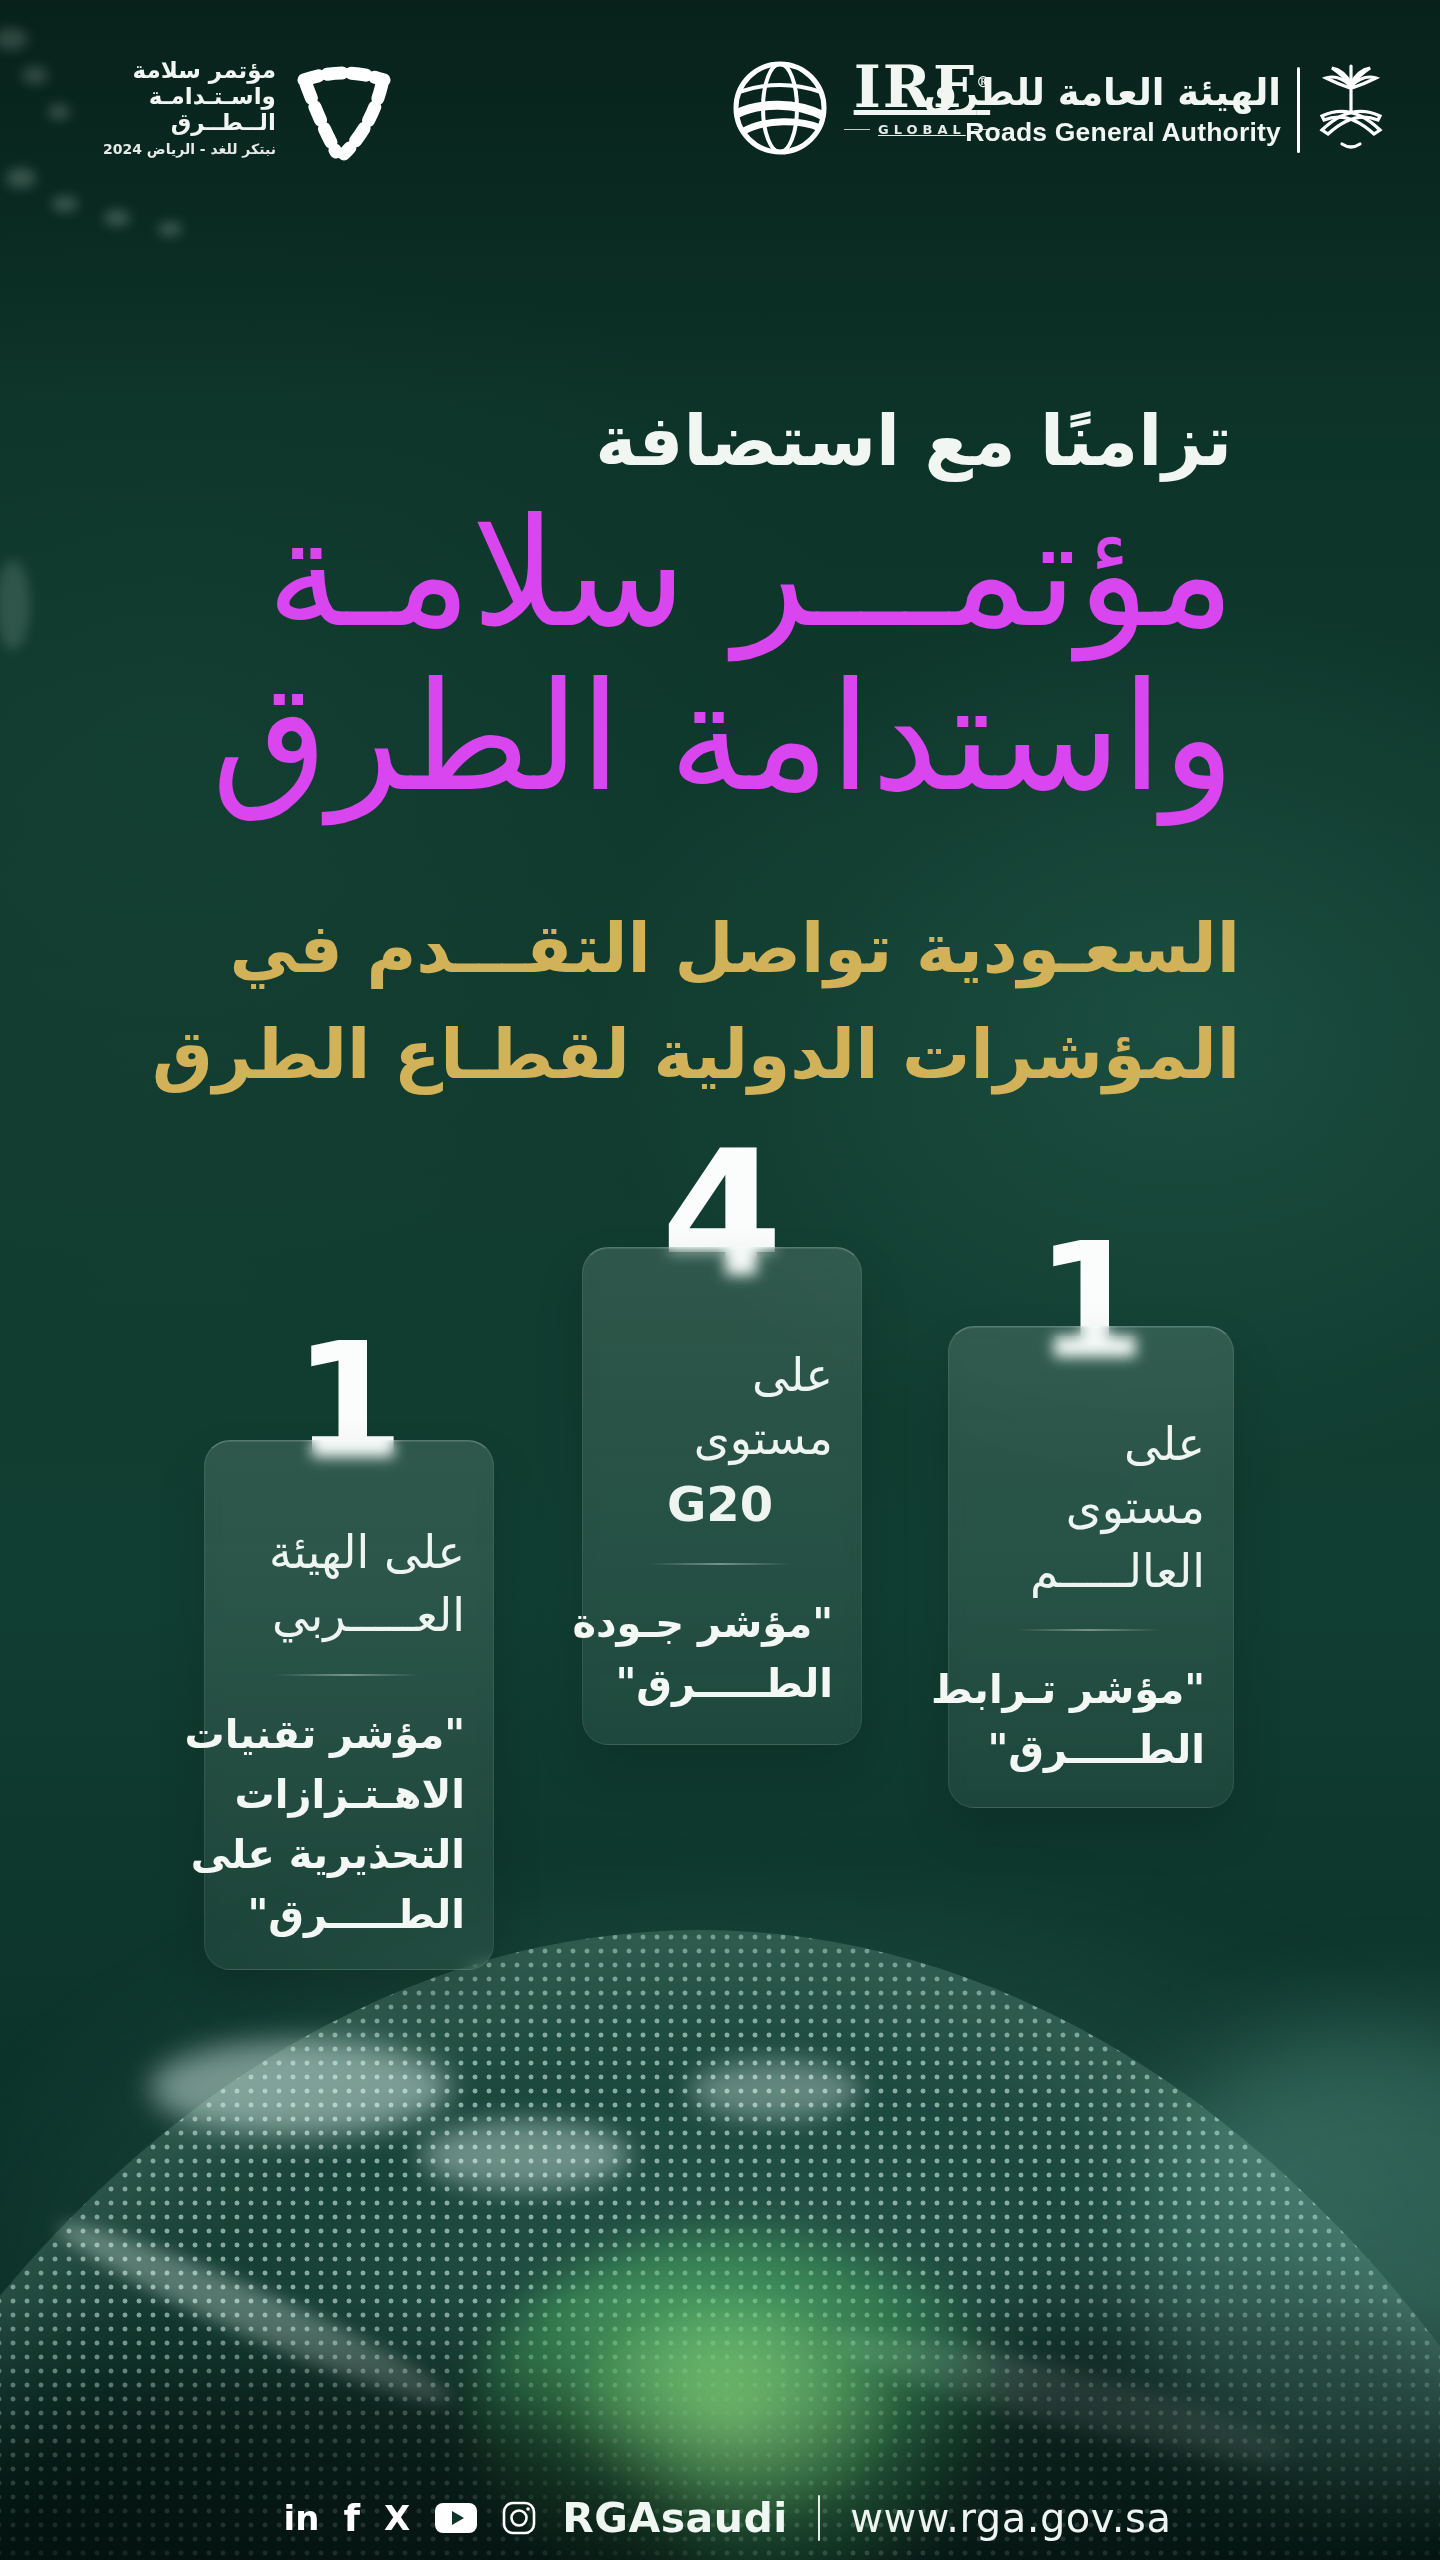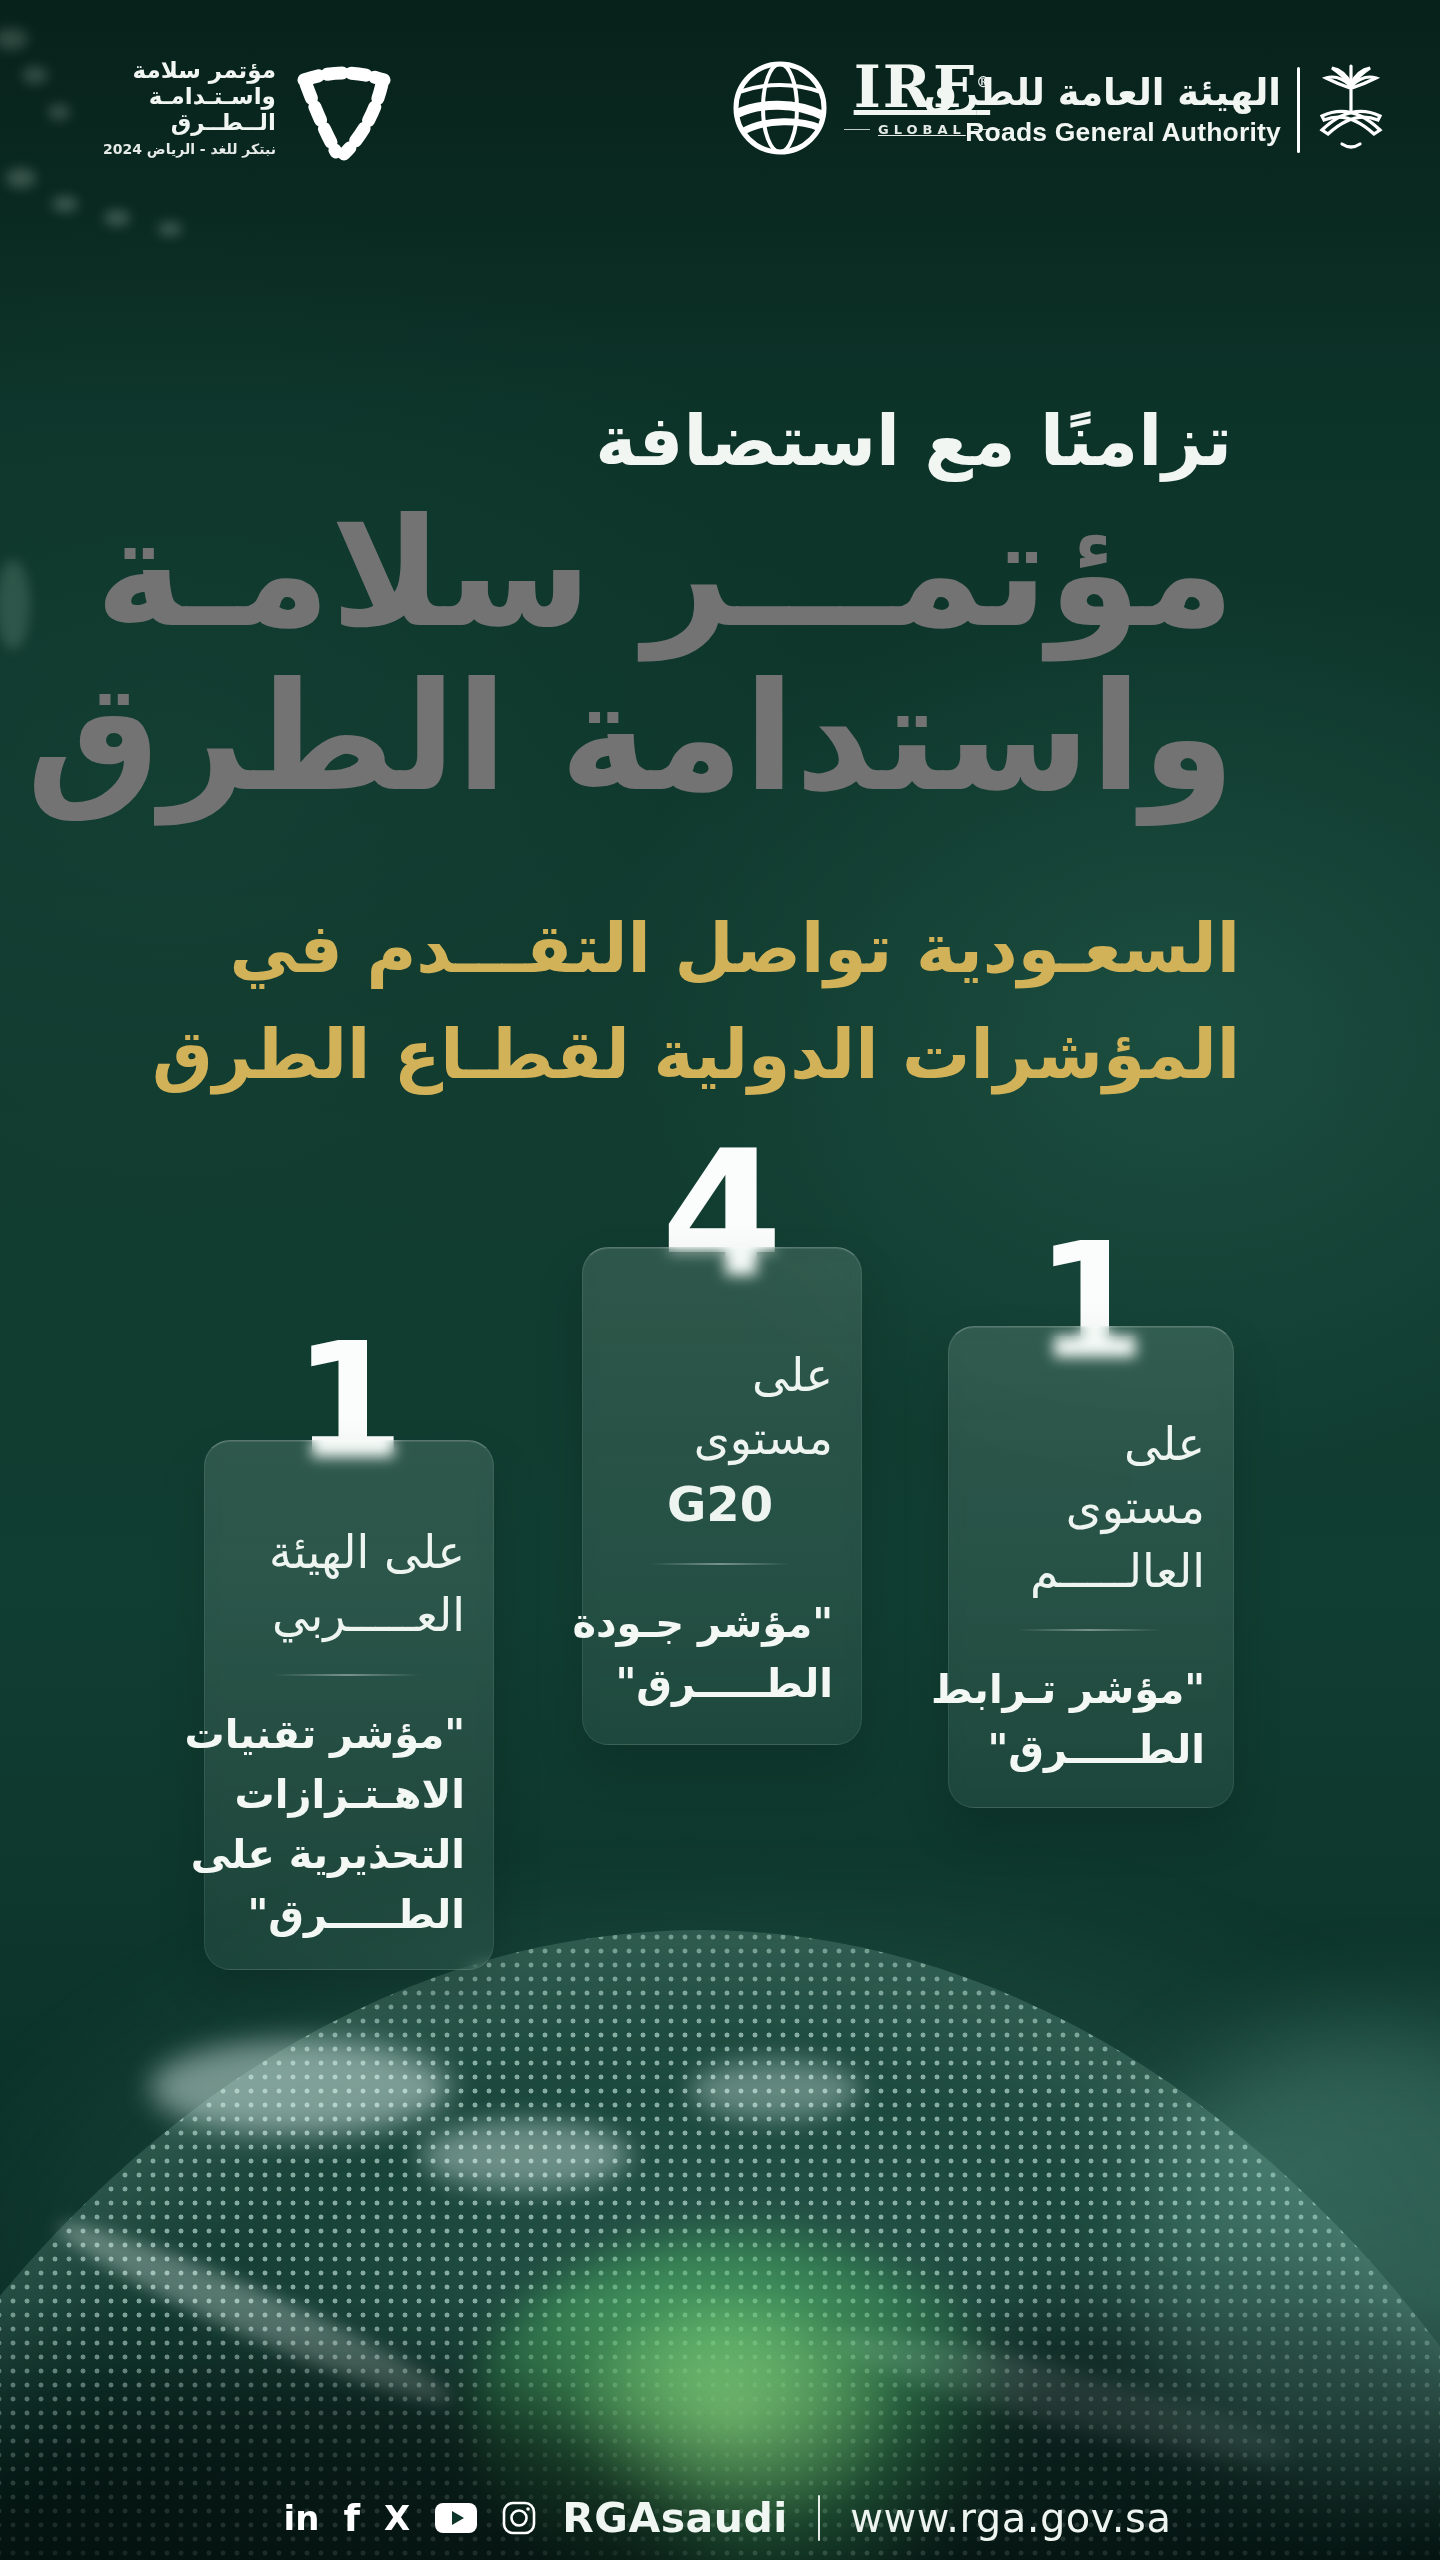--- a/index.html
+++ b/index.html
@@ -35,21 +35,21 @@
   .irf-global::before,.irf-global::after{content:"";display:block;width:26px;height:1px;background:rgba(255,255,255,.8);}
   .rga{position:absolute;right:54px;top:64px;display:flex;align-items:center;gap:16px;}
   .rga-text{text-align:right;display:flex;flex-direction:column;align-items:flex-end;}
   .rga-ar{direction:rtl;font-size:37px;font-weight:700;line-height:1.15;}
   .rga-en{font-family:"Liberation Sans","DejaVu Sans",sans-serif;font-size:26.5px;font-weight:700;letter-spacing:.2px;margin-top:2px;}
   .rga-bar{width:3px;height:86px;background:#fff;border-radius:2px;}
   
   .kicker{position:absolute;right:208px;top:400px;direction:rtl;text-align:left;
     font-size:70px;font-weight:700;}
   .title{position:absolute;right:205px;top:492px;direction:rtl;text-align:right;
-    font-size:150px;font-weight:700;line-height:1.09;color:#737373;}
+    font-size:150px;font-weight:400;line-height:1.09;color:#d946ef;}
   .subtitle{position:absolute;right:200px;top:896px;direction:rtl;text-align:right;
     font-size:68px;font-weight:700;line-height:1.56;}
   
   .card-wrap{position:absolute;}
   .num{position:absolute;left:50%;transform:translateX(-50%);z-index:0;
     font-weight:700;color:#fbfdfc;line-height:1;}
   .glass{position:absolute;inset:0;z-index:1;border-radius:26px;
     background:linear-gradient(180deg,rgba(205,232,219,.16),rgba(180,212,198,.09));
     border:1px solid rgba(255,255,255,.08);border-top-color:rgba(255,255,255,.25);
     box-shadow:inset 0 1px 0 rgba(255,255,255,.10), 0 24px 50px rgba(0,0,0,.14);

